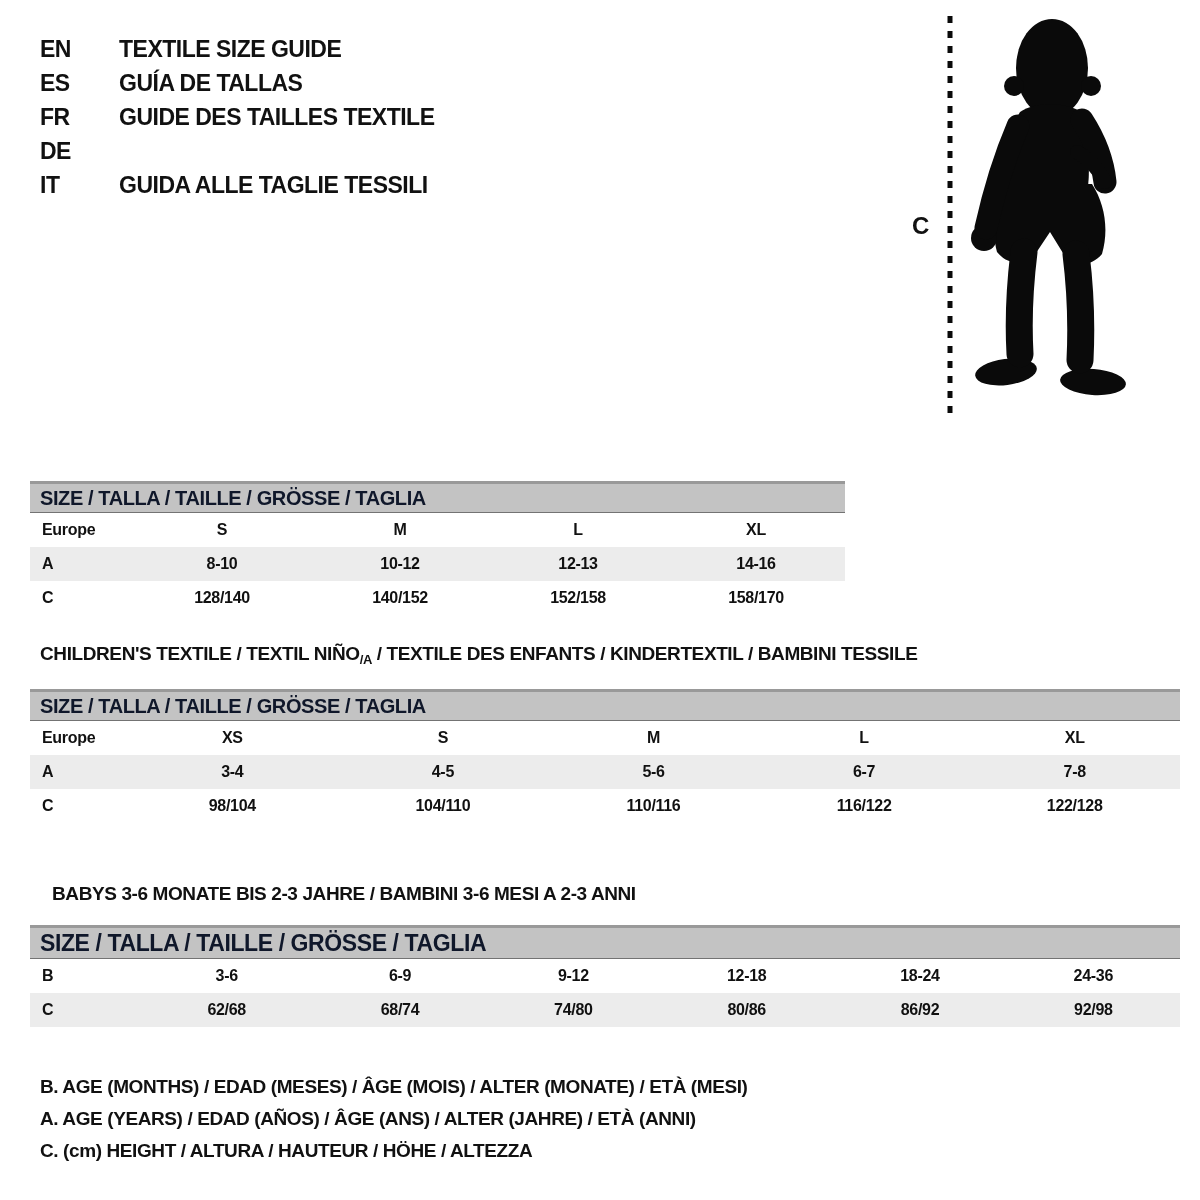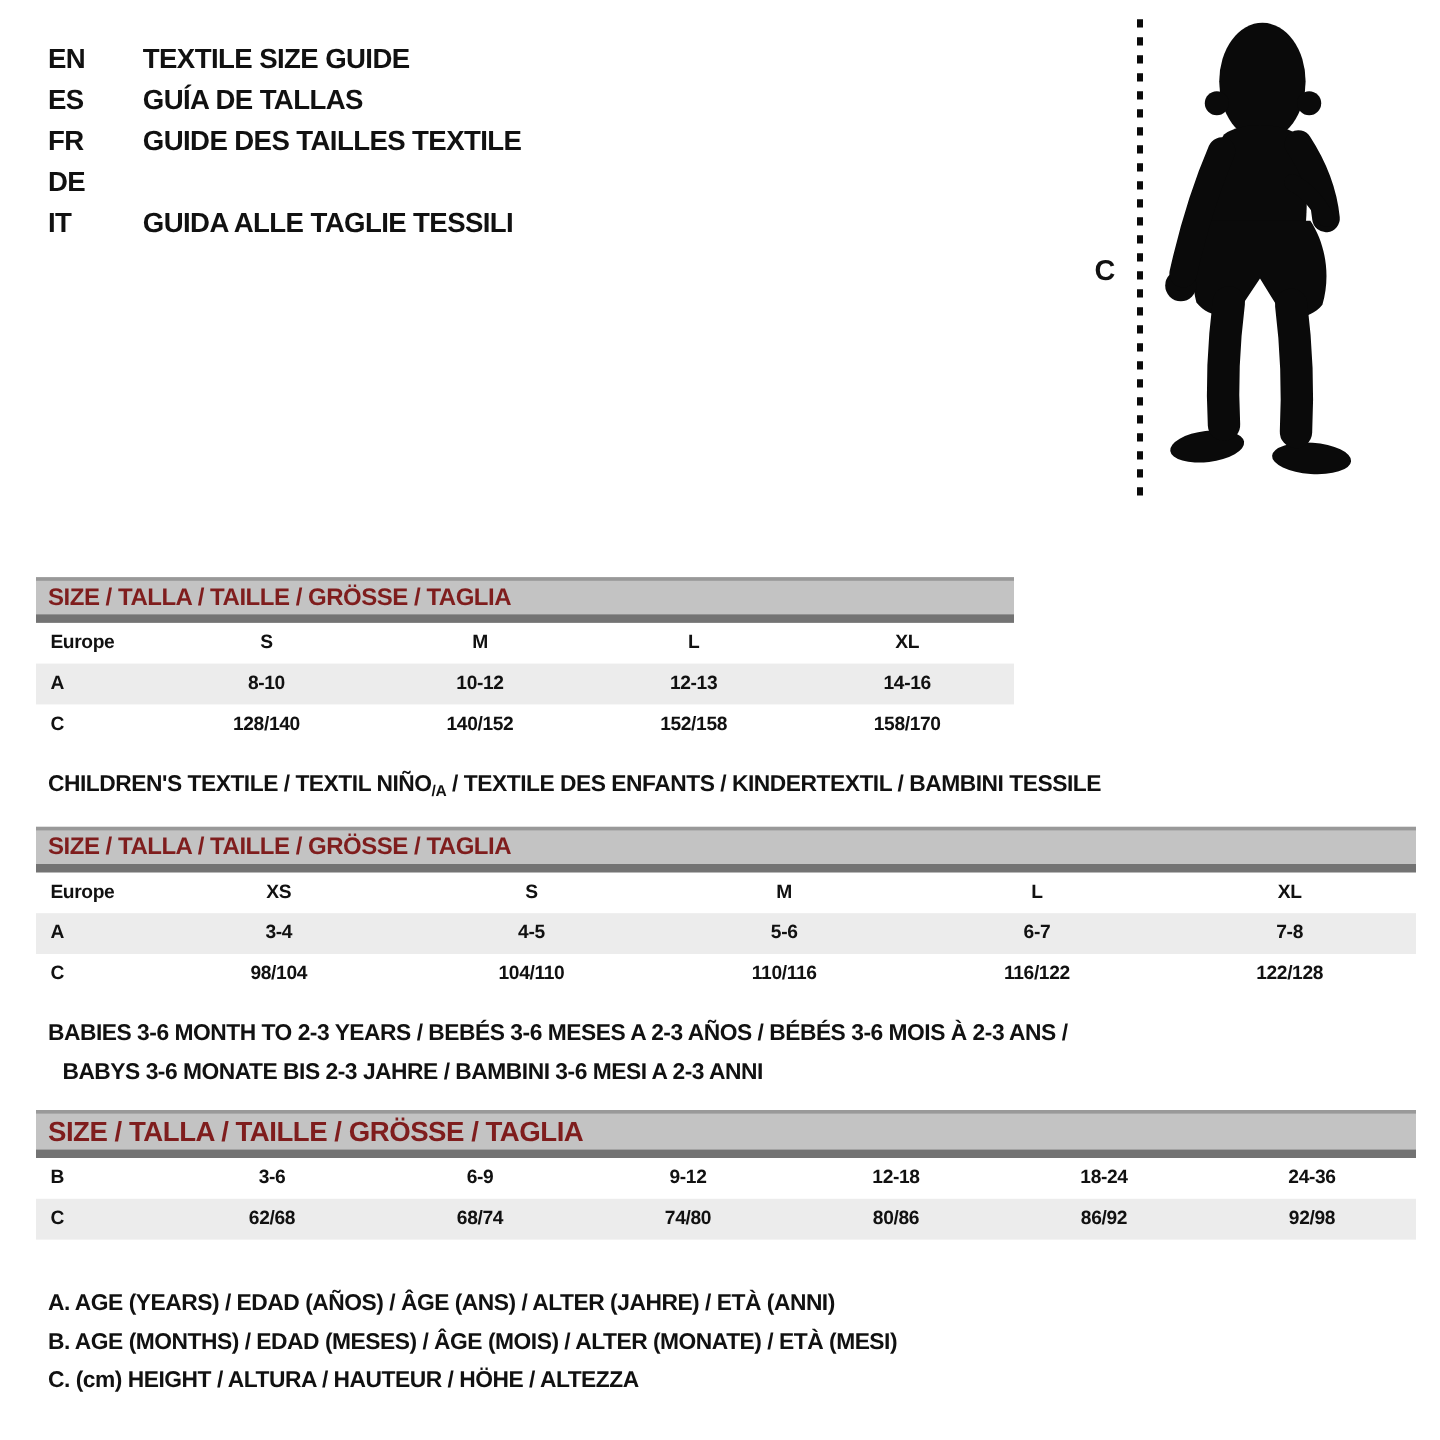--- a/index.html
+++ b/index.html
@@ -14,23 +14,23 @@
   .lang-label{font-size:23px;font-weight:bold;letter-spacing:-0.5px;text-align:right;}
   
   .dash-wrap{position:absolute;left:946px;top:14px;}
   .c-label{position:absolute;left:912px;top:212px;font-size:24px;font-weight:bold;}
   .toddler-wrap{position:absolute;left:962px;top:14px;}
   
   .sec-title{position:absolute;left:40px;font-size:19px;font-weight:bold;letter-spacing:-0.4px;white-space:nowrap;}
   .title-sub{font-size:13px;vertical-align:-4px;}
   .size-table{position:absolute;left:30px;}
   .band{
-    background:#c3c3c3;border-top:3px solid #999;border-bottom:7px solid #737373;
+    background:#c3c3c3;border-top:3px solid #999;border-bottom:1px solid #737373;
     height:28px;display:flex;align-items:center;padding-left:10px;
-    font-size:20px;font-weight:bold;letter-spacing:-0.4px;color:#7f1d1d;
+    font-size:20px;font-weight:bold;letter-spacing:-0.4px;color:#0f172a;
   }
   .band-lg{height:30px;font-size:23px;}
   .trow{display:grid;height:34px;align-items:center;font-size:16px;font-weight:bold;letter-spacing:-0.3px;}
   .trow.shade{background:#ececec;}
   .cols-4{grid-template-columns:103px repeat(4,1fr);}
   .cols-5{grid-template-columns:97px repeat(5,1fr);}
   .cols-6{grid-template-columns:110px repeat(6,1fr);}
   .tlabel{text-align:left;padding-left:12px;}
   .tcell{text-align:center;}
   
@@ -141,21 +141,20 @@
     <div class="trow cols-5">
       <span class="tlabel">C</span>
       <span class="tcell">98/104</span>
       <span class="tcell">104/110</span>
       <span class="tcell">110/116</span>
       <span class="tcell">116/122</span>
       <span class="tcell">122/128</span>
     </div>
   </div>
 
-  <div class="sec-title" style="top:851px;">BABIES 3-6 MONTH TO 2-3 YEARS / BEBÉS 3-6 MESES A 2-3 AÑOS / BÉBÉS 3-6 MOIS À 2-3 ANS /</div>
   <div class="sec-title" style="top:883px;margin-left:12px;">BABYS 3-6 MONATE BIS 2-3 JAHRE / BAMBINI 3-6 MESI A 2-3 ANNI</div>
   <div class="size-table" style="top:925px;width:1150px;">
     <div class="band band-lg">SIZE / TALLA / TAILLE / GRÖSSE / TAGLIA</div>
     <div class="trow cols-6">
       <span class="tlabel">B</span>
       <span class="tcell">3-6</span>
       <span class="tcell">6-9</span>
       <span class="tcell">9-12</span>
       <span class="tcell">12-18</span>
       <span class="tcell">18-24</span>
@@ -166,18 +165,18 @@
       <span class="tcell">62/68</span>
       <span class="tcell">68/74</span>
       <span class="tcell">74/80</span>
       <span class="tcell">80/86</span>
       <span class="tcell">86/92</span>
       <span class="tcell">92/98</span>
     </div>
   </div>
 
   <div class="footer">
+    <div class="footer-line">B. AGE (MONTHS) / EDAD (MESES) / ÂGE (MOIS) / ALTER (MONATE) / ETÀ (MESI)</div>
     <div class="footer-line">A. AGE (YEARS) / EDAD (AÑOS) / ÂGE (ANS) / ALTER (JAHRE) / ETÀ (ANNI)</div>
-    <div class="footer-line">B. AGE (MONTHS) / EDAD (MESES) / ÂGE (MOIS) / ALTER (MONATE) / ETÀ (MESI)</div>
     <div class="footer-line">C. (cm) HEIGHT / ALTURA / HAUTEUR / HÖHE / ALTEZZA</div>
   </div>
 
 </div>
 
 </body></html>

